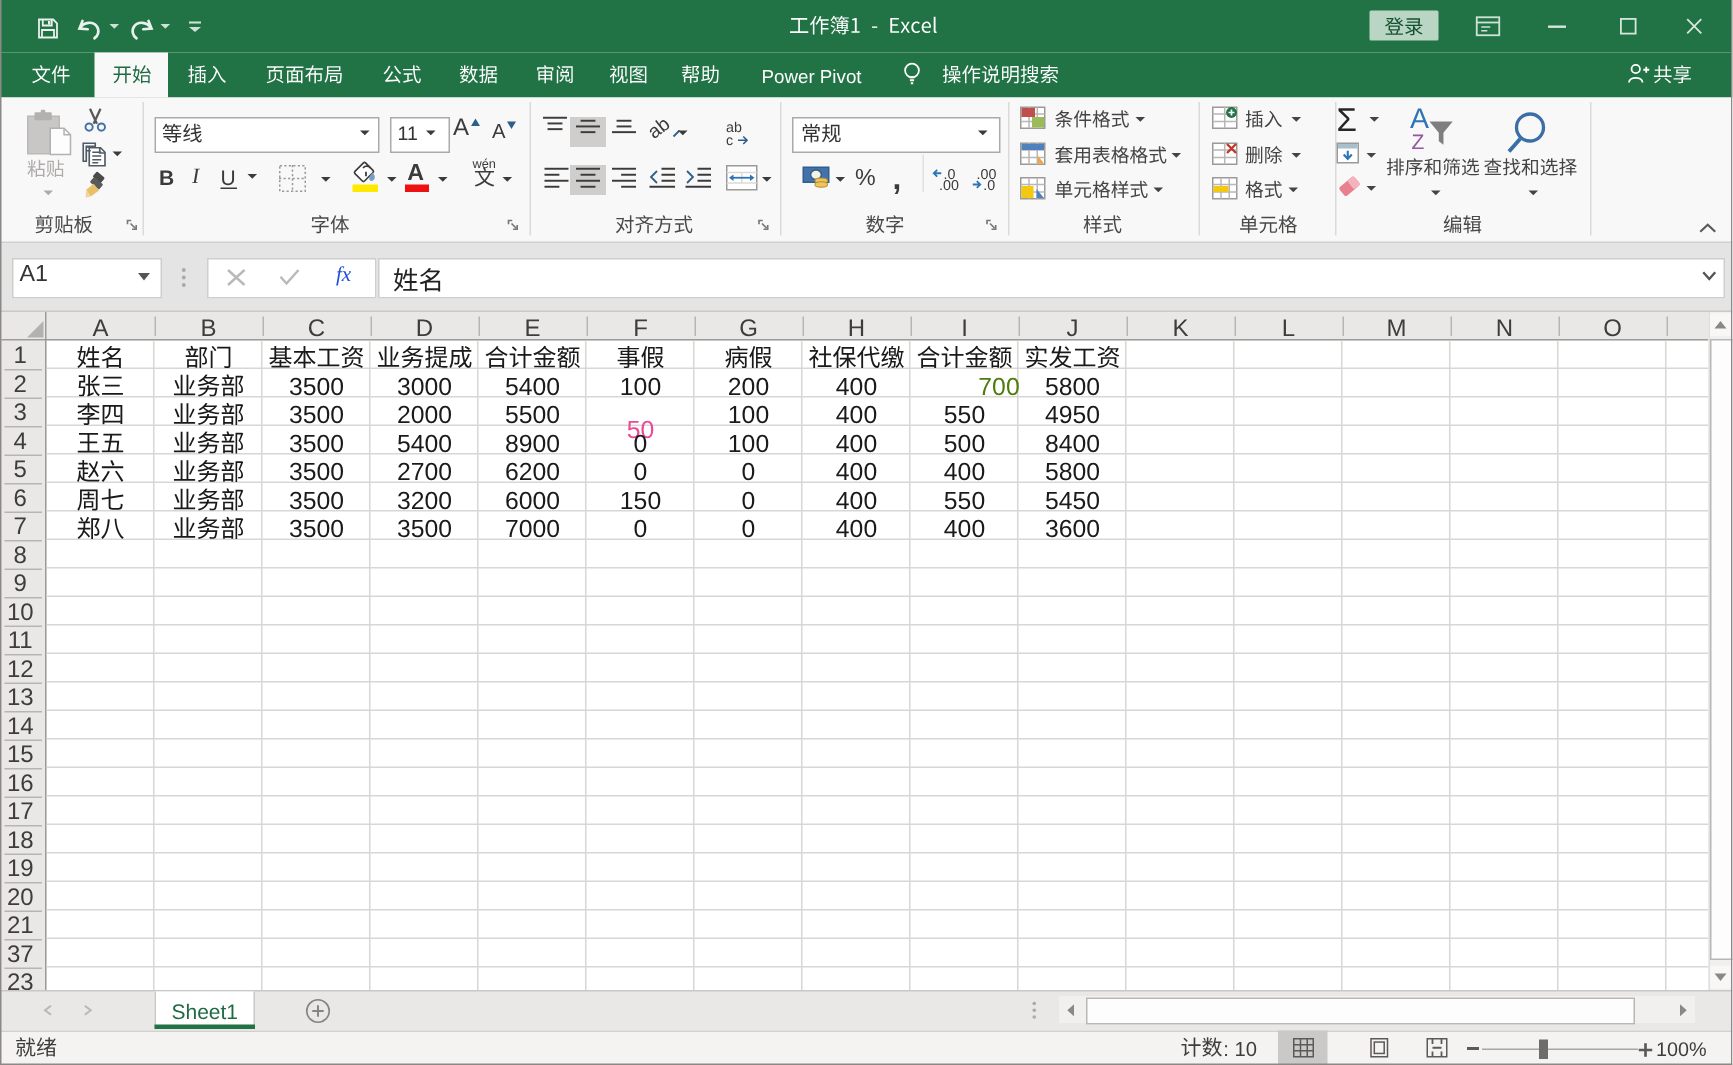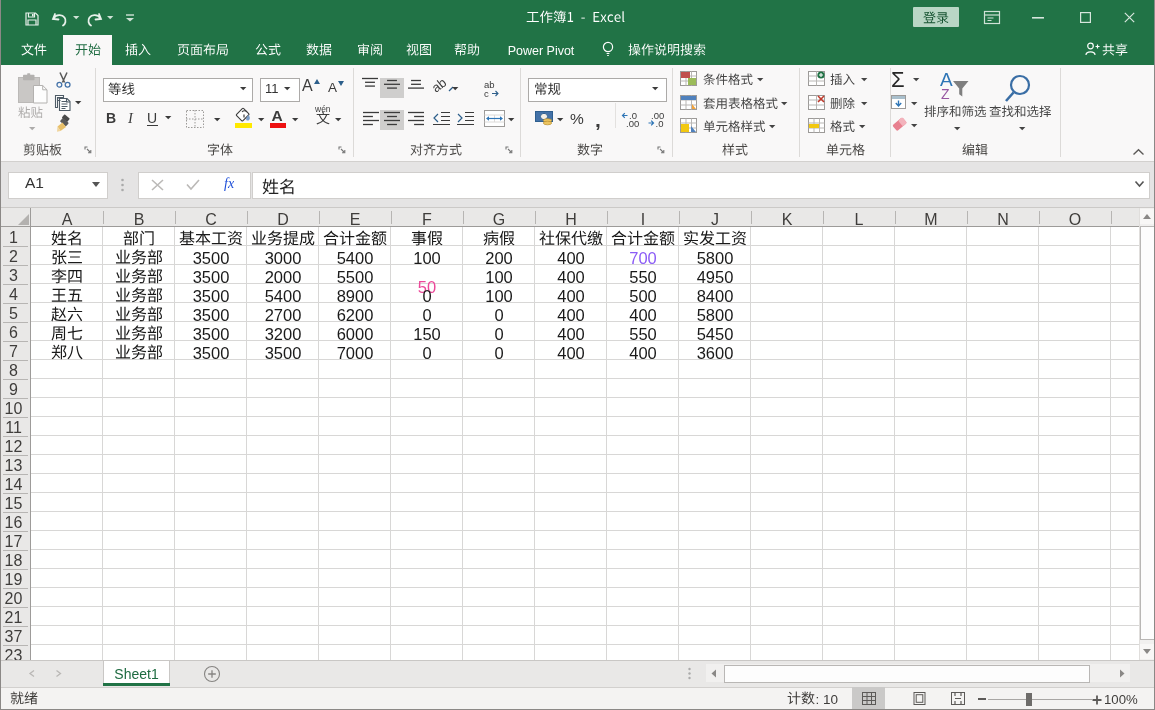--- a/index.html
+++ b/index.html
@@ -721,21 +721,21 @@
       <g fill="#4a4846" transform="scale(1,-1)">
         <use href="#g70" x="0"></use>
         <use href="#g71" x="1000"></use>
       </g>
     </svg></div>
 <svg style="position:absolute;left:1133px;top:149px;overflow:visible" width="11" height="6" viewBox="0 0 11 6">
     <path d="M0.5 5.5 L5.5 0.8 L10.5 5.5" fill="none" stroke="#5c5a58" stroke-width="1.4"></path>
   </svg>
 <div style="position:absolute;left:0;top:162px;width:1155px;height:46px;background:#e5e4e4"></div>
 <div style="position:absolute;left:8px;top:172px;width:98px;height:25px;background:#fff;border:1px solid #d0cecc"></div>
-<div style="position:absolute;left:25px;top:174.3px;font:normal 15.5px 'Liberation Sans',sans-serif;color:#333;white-space:nowrap;">A1</div>
+<div style="position:absolute;left:13px;top:174.3px;font:normal 15.5px 'Liberation Sans',sans-serif;color:#333;white-space:nowrap;">A1</div>
 <svg style="position:absolute;left:92px;top:182px;overflow:visible" width="8" height="5" viewBox="0 0 8 5">
     <path d="M0 0 h8 l-4 5 z" fill="#555"></path>
   </svg>
 <svg style="position:absolute;left:121px;top:178px;overflow:visible" width="3" height="14" viewBox="0 0 3 14">
     <g fill="#aaa">
       <circle cx="1.5" cy="2" r="1.3"></circle>
       <circle cx="1.5" cy="7" r="1.3"></circle>
       <circle cx="1.5" cy="12" r="1.3"></circle>
     </g>
   </svg>
@@ -962,21 +962,21 @@
         <use href="#g80" x="1000"></use>
         <use href="#g74" x="2000"></use>
       </g>
     </svg></div>
 <div style="position:absolute;left:211px;top:248.7px;transform:translateX(-50%);font:normal 16.5px 'Liberation Sans',sans-serif;color:#1a1a1a;white-space:nowrap;">3500</div>
 <div style="position:absolute;left:283px;top:248.7px;transform:translateX(-50%);font:normal 16.5px 'Liberation Sans',sans-serif;color:#1a1a1a;white-space:nowrap;">3000</div>
 <div style="position:absolute;left:355px;top:248.7px;transform:translateX(-50%);font:normal 16.5px 'Liberation Sans',sans-serif;color:#1a1a1a;white-space:nowrap;">5400</div>
 <div style="position:absolute;left:427px;top:248.7px;transform:translateX(-50%);font:normal 16.5px 'Liberation Sans',sans-serif;color:#1a1a1a;white-space:nowrap;">100</div>
 <div style="position:absolute;left:499px;top:248.7px;transform:translateX(-50%);font:normal 16.5px 'Liberation Sans',sans-serif;color:#1a1a1a;white-space:nowrap;">200</div>
 <div style="position:absolute;left:571px;top:248.7px;transform:translateX(-50%);font:normal 16.5px 'Liberation Sans',sans-serif;color:#1a1a1a;white-space:nowrap;">400</div>
-<div style="position:absolute;left:643px;top:248.7px;transform:translateX(-50%);font:normal 16.5px 'Liberation Sans',sans-serif;color:#8b5cf6;white-space:nowrap;">700</div>
+<div style="position:absolute;left:666px;top:248.7px;transform:translateX(-50%);font:normal 16.5px 'Liberation Sans',sans-serif;color:#4d7c0f;white-space:nowrap;">700</div>
 <div style="position:absolute;left:715px;top:248.7px;transform:translateX(-50%);font:normal 16.5px 'Liberation Sans',sans-serif;color:#1a1a1a;white-space:nowrap;">5800</div>
 <div style="position:absolute;left:51px;top:267.9px;line-height:0"><svg style="overflow:visible;" width="32.0" height="16" viewBox="0 -880 2000 1000">
       <g fill="#1a1a1a" transform="scale(1,-1)">
         <use href="#g98" x="0"></use>
         <use href="#g99" x="1000"></use>
       </g>
     </svg></div>
 <div style="position:absolute;left:115px;top:267.9px;line-height:0"><svg style="overflow:visible;" width="48.0" height="16" viewBox="0 -880 3000 1000">
       <g fill="#1a1a1a" transform="scale(1,-1)">
         <use href="#g79" x="0"></use>

